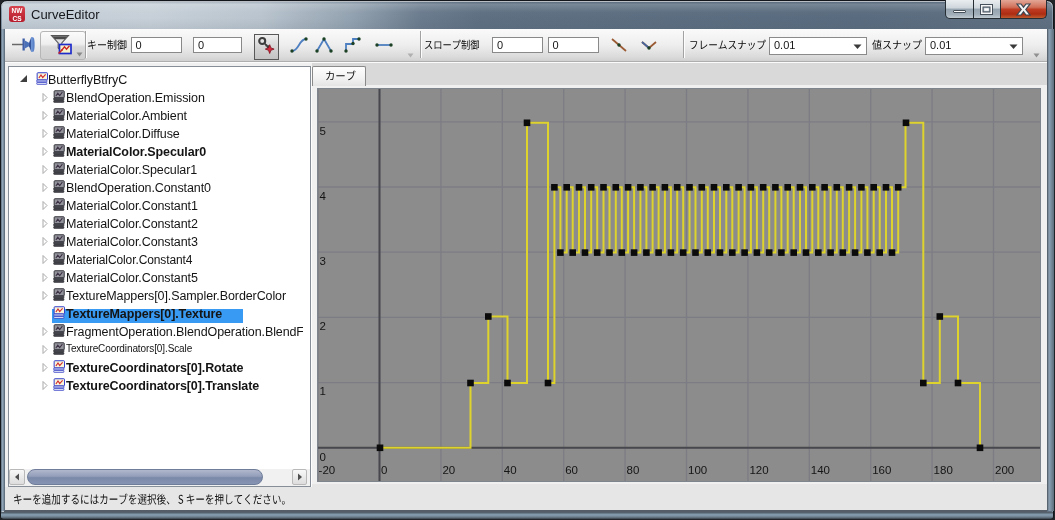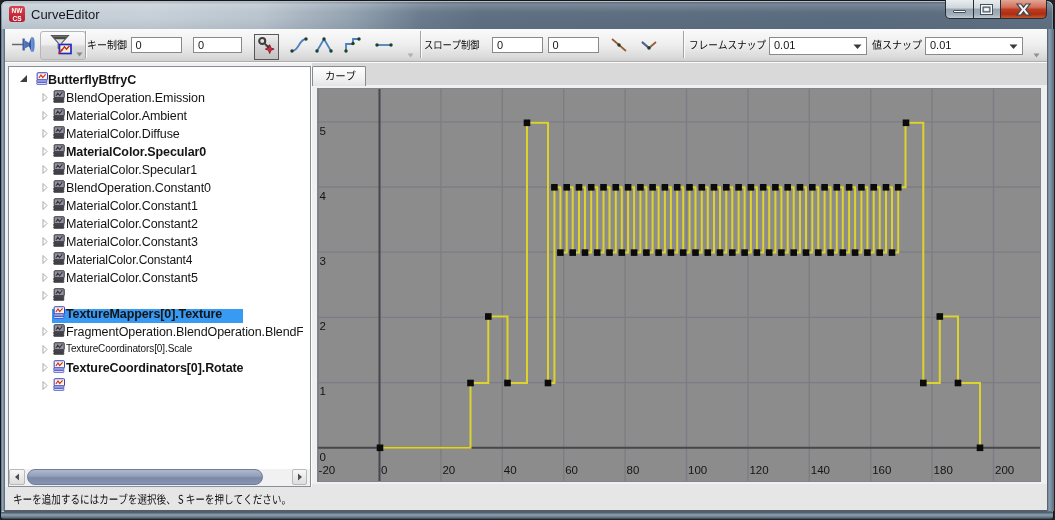--- a/index.html
+++ b/index.html
@@ -262,21 +262,21 @@
  <div style="position:absolute;left:9px;top:67px;width:294px;height:399px;overflow:hidden">
   <svg style="position:absolute;left:11px;top:8px" width="8" height="8">
         <path d="M7 0 L7 7 L0 7 Z" fill="#3f3f3f"></path>
       </svg>
       <svg style="position:absolute;left:26.5px;top:5px" width="12" height="13" viewBox="0 0 12.5 13">
         <rect x="1.2" y="0.5" width="10.8" height="7.5" rx="0.8" fill="#faf6dc" stroke="#2b35c9" stroke-width="1"></rect>
         <path d="M3 6 L5.2 2.8 L7 5.5 L10 2.2" stroke="#d32a2a" stroke-width="1.2" fill="none"></path>
         <rect x="0.8" y="8" width="10.5" height="2.2" rx="0.5" fill="#c8cdf2" stroke="#323cc2" stroke-width="0.8"></rect>
         <rect x="0.8" y="10.6" width="10.5" height="2" rx="0.5" fill="#e8ebfa" stroke="#323cc2" stroke-width="0.8"></rect>
       </svg>
-      <div style="position:absolute;left:39px;top:5.5px;font-size:12.5px;letter-spacing:-0.1px;font-weight:bold;white-space:nowrap">ButterflyBtfryC</div>
+      <div style="position:absolute;left:39px;top:5.5px;font-size:12.5px;letter-spacing:-0.1px;font-weight:normal;white-space:nowrap">ButterflyBtfryC</div>
       <svg style="position:absolute;left:33px;top:25.5px" width="6" height="9">
         <path d="M1 0.5 L5 4.5 L1 8.5 Z" fill="none" stroke="#a8a8a8"></path>
       </svg>
       <svg style="position:absolute;left:44px;top:23px" width="12" height="13" viewBox="0 0 12.5 13">
         <rect x="1.2" y="0.5" width="10.5" height="7.5" rx="0.8" fill="#93939b" stroke="#2e2e36" stroke-width="1"></rect>
         <path d="M3 6 L5 3 L7 5.5 L9.8 2" stroke="#3c3044" stroke-width="1.1" fill="none"></path>
         <rect x="0.8" y="8" width="10.5" height="2.2" rx="0.5" fill="#55555e" stroke="#26262c" stroke-width="0.8"></rect>
         <rect x="0.8" y="10.6" width="10.5" height="2" rx="0.5" fill="#46464e" stroke="#26262c" stroke-width="0.8"></rect>
       </svg>
       <div style="position:absolute;left:57px;top:23.5px;font-size:12.5px;letter-spacing:-0.1px;font-weight:normal;white-space:nowrap">BlendOperation.Emission</div>
@@ -382,20 +382,21 @@
       <div style="position:absolute;left:57px;top:203.5px;font-size:12.5px;letter-spacing:-0.1px;font-weight:normal;white-space:nowrap">MaterialColor.Constant5</div>
       <svg style="position:absolute;left:33px;top:223.5px" width="6" height="9">
         <path d="M1 0.5 L5 4.5 L1 8.5 Z" fill="none" stroke="#a8a8a8"></path>
       </svg>
       <svg style="position:absolute;left:44px;top:221px" width="12" height="13" viewBox="0 0 12.5 13">
         <rect x="1.2" y="0.5" width="10.5" height="7.5" rx="0.8" fill="#93939b" stroke="#2e2e36" stroke-width="1"></rect>
         <path d="M3 6 L5 3 L7 5.5 L9.8 2" stroke="#3c3044" stroke-width="1.1" fill="none"></path>
         <rect x="0.8" y="8" width="10.5" height="2.2" rx="0.5" fill="#55555e" stroke="#26262c" stroke-width="0.8"></rect>
         <rect x="0.8" y="10.6" width="10.5" height="2" rx="0.5" fill="#46464e" stroke="#26262c" stroke-width="0.8"></rect>
       </svg>
+      <div style="position:absolute;left:57px;top:221.5px;font-size:12.5px;letter-spacing:-0.1px;font-weight:normal;white-space:nowrap">TextureMappers[0].Sampler.BorderColor</div>
       <div style="position:absolute;left:43px;top:241.5px;width:191px;height:14.5px;background:#389af2"></div>
       <svg style="position:absolute;left:44px;top:239px" width="12" height="13" viewBox="0 0 12.5 13">
         <rect x="1.2" y="0.5" width="10.8" height="7.5" rx="0.8" fill="#faf6dc" stroke="#2b35c9" stroke-width="1"></rect>
         <path d="M3 6 L5.2 2.8 L7 5.5 L10 2.2" stroke="#d32a2a" stroke-width="1.2" fill="none"></path>
         <rect x="0.8" y="8" width="10.5" height="2.2" rx="0.5" fill="#c8cdf2" stroke="#323cc2" stroke-width="0.8"></rect>
         <rect x="0.8" y="10.6" width="10.5" height="2" rx="0.5" fill="#e8ebfa" stroke="#323cc2" stroke-width="0.8"></rect>
       </svg>
       <div style="position:absolute;left:57px;top:239.5px;font-size:12.5px;letter-spacing:-0.1px;font-weight:bold;white-space:nowrap">TextureMappers[0].Texture</div>
       <svg style="position:absolute;left:33px;top:259.5px" width="6" height="9">
         <path d="M1 0.5 L5 4.5 L1 8.5 Z" fill="none" stroke="#a8a8a8"></path>
@@ -429,20 +430,21 @@
       <div style="position:absolute;left:57px;top:293.5px;font-size:12.5px;letter-spacing:-0.1px;font-weight:bold;white-space:nowrap">TextureCoordinators[0].Rotate</div>
       <svg style="position:absolute;left:33px;top:313.5px" width="6" height="9">
         <path d="M1 0.5 L5 4.5 L1 8.5 Z" fill="none" stroke="#a8a8a8"></path>
       </svg>
       <svg style="position:absolute;left:44px;top:311px" width="12" height="13" viewBox="0 0 12.5 13">
         <rect x="1.2" y="0.5" width="10.8" height="7.5" rx="0.8" fill="#faf6dc" stroke="#2b35c9" stroke-width="1"></rect>
         <path d="M3 6 L5.2 2.8 L7 5.5 L10 2.2" stroke="#d32a2a" stroke-width="1.2" fill="none"></path>
         <rect x="0.8" y="8" width="10.5" height="2.2" rx="0.5" fill="#c8cdf2" stroke="#323cc2" stroke-width="0.8"></rect>
         <rect x="0.8" y="10.6" width="10.5" height="2" rx="0.5" fill="#e8ebfa" stroke="#323cc2" stroke-width="0.8"></rect>
       </svg>
+      <div style="position:absolute;left:57px;top:311.5px;font-size:12.5px;letter-spacing:-0.1px;font-weight:bold;white-space:nowrap">TextureCoordinators[0].Translate</div>
  </div>
 
 <div style="position:absolute;left:9px;top:468.5px;width:301px;height:17px;background:#f1f1f1">
  <div style="position:absolute;left:0;top:0;width:16px;height:16.5px;background:linear-gradient(180deg,#f8f8f8,#ddd);border:1px solid #b9b9b9;border-radius:2px;box-sizing:border-box"></div>
  <svg style="position:absolute;left:5px;top:4.5px" width="6" height="8">
         <path d="M5 0.5 L1 4 L5 7.5 Z" fill="#4f4f4f"></path>
       </svg>
  <div style="position:absolute;left:283px;top:0;width:15px;height:16.5px;background:linear-gradient(180deg,#f8f8f8,#ddd);border:1px solid #b9b9b9;border-radius:2px;box-sizing:border-box"></div>
  <svg style="position:absolute;left:288px;top:4.5px" width="6" height="8">
         <path d="M1 0.5 L5 4 L1 7.5 Z" fill="#4f4f4f"></path>

